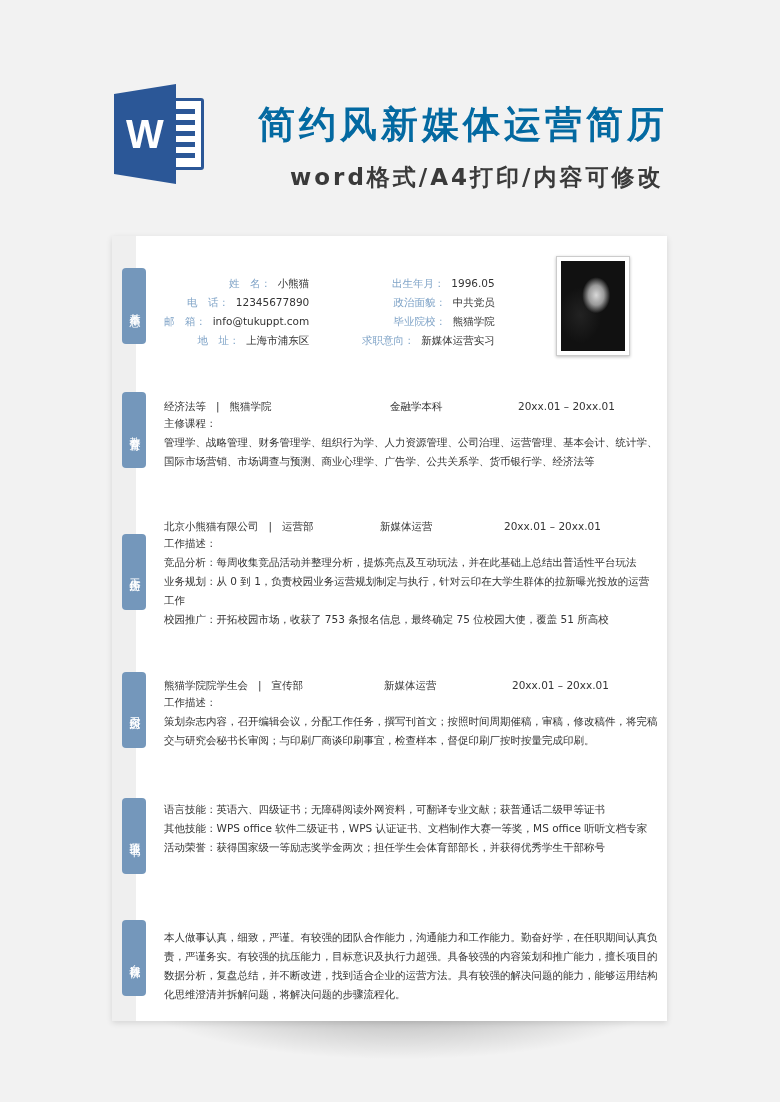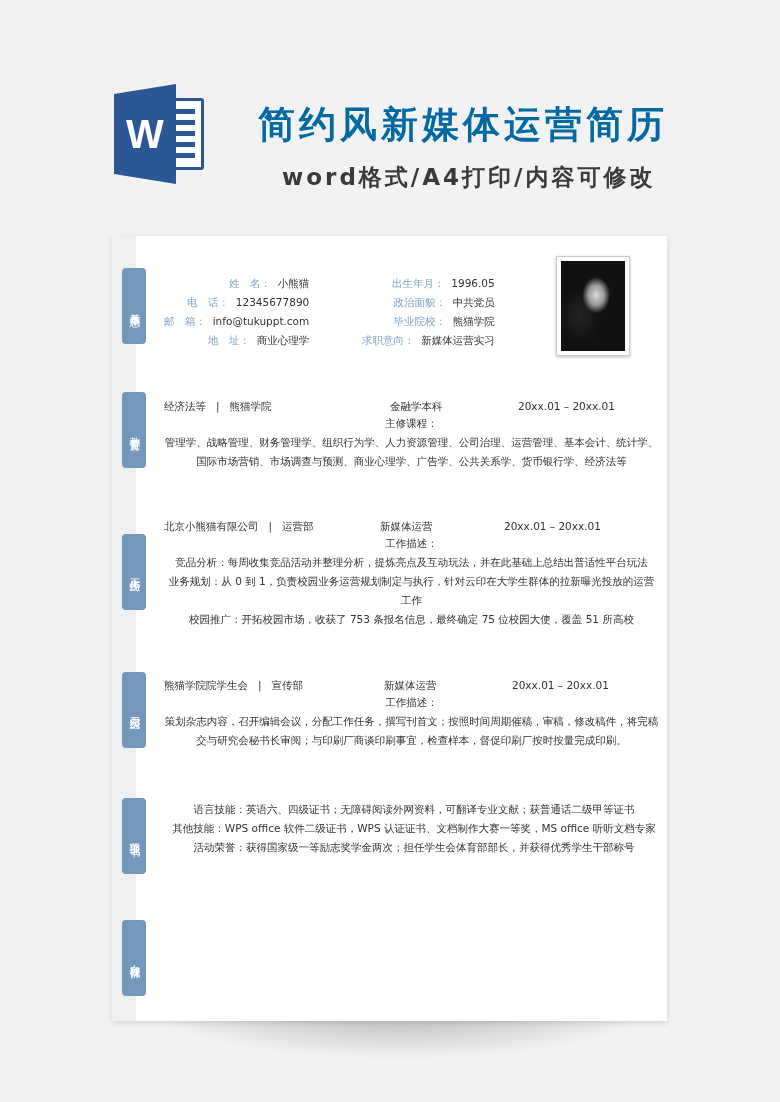--- a/index.html
+++ b/index.html
@@ -28,21 +28,21 @@
     }
     .word-logo .w {
       position: absolute; left: 8px; top: 26px; width: 46px; text-align: center;
       color: #fff; font: bold 40px "Liberation Sans", sans-serif; line-height: 48px;
     }
     .banner-title {
       position: absolute; left: 258px; top: 100px;
       font: bold 37px "DejaVu Sans", sans-serif; color: #0369a1; letter-spacing: 4px;
     }
     .banner-sub {
-      position: absolute; left: 282px; top: 162px;
+      position: absolute; left: 290px; top: 162px;
       font: bold 23px "DejaVu Sans", sans-serif; color: #3a3a3a; letter-spacing: 3px;
     }
     
     .page-shadow {
       position: absolute; left: 140px; top: 1000px; width: 520px; height: 60px;
       background: radial-gradient(ellipse at 50% 0%, rgba(0,0,0,0.28), rgba(0,0,0,0) 70%);
     }
     .page {
       position: absolute; left: 112px; top: 236px; width: 555px; height: 785px;
       background: #fff;
@@ -55,21 +55,21 @@
       position: absolute; left: 10px; width: 24px;
       background: #7497bb; border-radius: 4px;
       color: #fff; font-size: 11px; line-height: 14px;
       text-align: center; padding: 6px 0;
       writing-mode: vertical-rl; text-orientation: upright; letter-spacing: 1px;
       display: flex; align-items: center; justify-content: center;
     }
     .txt { position: absolute; font-size: 10.5px; line-height: 19px; color: #333; white-space: nowrap; text-align: right; }
     .fl { color: #7fa3c7; }
     .row { position: absolute; font-size: 10.5px; color: #333; white-space: nowrap; }
-    .para { position: absolute; left: 52px; width: 495px; font-size: 10.5px; line-height: 19px; color: #333; text-align: center; }
+    .para { position: absolute; left: 52px; width: 495px; font-size: 10.5px; line-height: 19px; color: #333; }
     
     .photo {
       position: absolute; left: 444px; top: 20px; width: 74px; height: 100px;
       background: #fff; border: 1px solid #ccc; box-shadow: 0 1px 3px rgba(0,0,0,0.25);
       padding: 4px;
     }
     .photo .img {
       width: 100%; height: 100%;
       background:
         radial-gradient(ellipse 14px 18px at 55% 38%, #d8d8d8 0%, #9a9a9a 55%, rgba(0,0,0,0) 100%),
@@ -99,21 +99,21 @@
 <div class="page-shadow"></div>
 
 <div class="page">
   <div class="strip"></div>
 
   <div class="section-label" style="top:32px;height:76px">基本信息</div>
   <div class="txt" style="left:52px;top:38px">
     <div><span class="fl">姓　名：</span>&nbsp;&nbsp;<span>小熊猫</span></div>
     <div><span class="fl">电　话：</span>&nbsp;&nbsp;<span>12345677890</span></div>
     <div><span class="fl">邮　箱：</span>&nbsp;&nbsp;<span>info@tukuppt.com</span></div>
-    <div><span class="fl">地　址：</span>&nbsp;&nbsp;<span>商业心理学</span></div>
+    <div><span class="fl">地　址：</span>&nbsp;&nbsp;<span>上海市浦东区</span></div>
   </div>
   <div class="txt" style="left:250px;top:38px">
     <div><span class="fl">出生年月：</span>&nbsp;&nbsp;<span>1996.05</span></div>
     <div><span class="fl">政治面貌：</span>&nbsp;&nbsp;<span>中共党员</span></div>
     <div><span class="fl">毕业院校：</span>&nbsp;&nbsp;<span>熊猫学院</span></div>
     <div><span class="fl">求职意向：</span>&nbsp;&nbsp;<span>新媒体运营实习</span></div>
   </div>
   <div class="photo">
     <div class="img"></div>
   </div>
@@ -154,13 +154,14 @@
   </div>
 
   <div class="section-label" style="top:562px;height:76px">奖项证书</div>
   <div class="para" style="top:564px;width:500px;white-space:nowrap">
     <div>语言技能：英语六、四级证书；无障碍阅读外网资料，可翻译专业文献；获普通话二级甲等证书</div>
     <div>其他技能：WPS office 软件二级证书，WPS 认证证书、文档制作大赛一等奖，MS office 听听文档专家</div>
     <div>活动荣誉：获得国家级一等励志奖学金两次；担任学生会体育部部长，并获得优秀学生干部称号</div>
   </div>
 
   <div class="section-label" style="top:684px;height:76px">自我评价</div>
+  <div class="para" style="top:692px">本人做事认真，细致，严谨。有较强的团队合作能力，沟通能力和工作能力。勤奋好学，在任职期间认真负责，严谨务实。有较强的抗压能力，目标意识及执行力超强。具备较强的内容策划和推广能力，擅长项目的数据分析，复盘总结，并不断改进，找到适合企业的运营方法。具有较强的解决问题的能力，能够运用结构化思维澄清并拆解问题，将解决问题的步骤流程化。</div>
 </div>
 
 </body></html>

